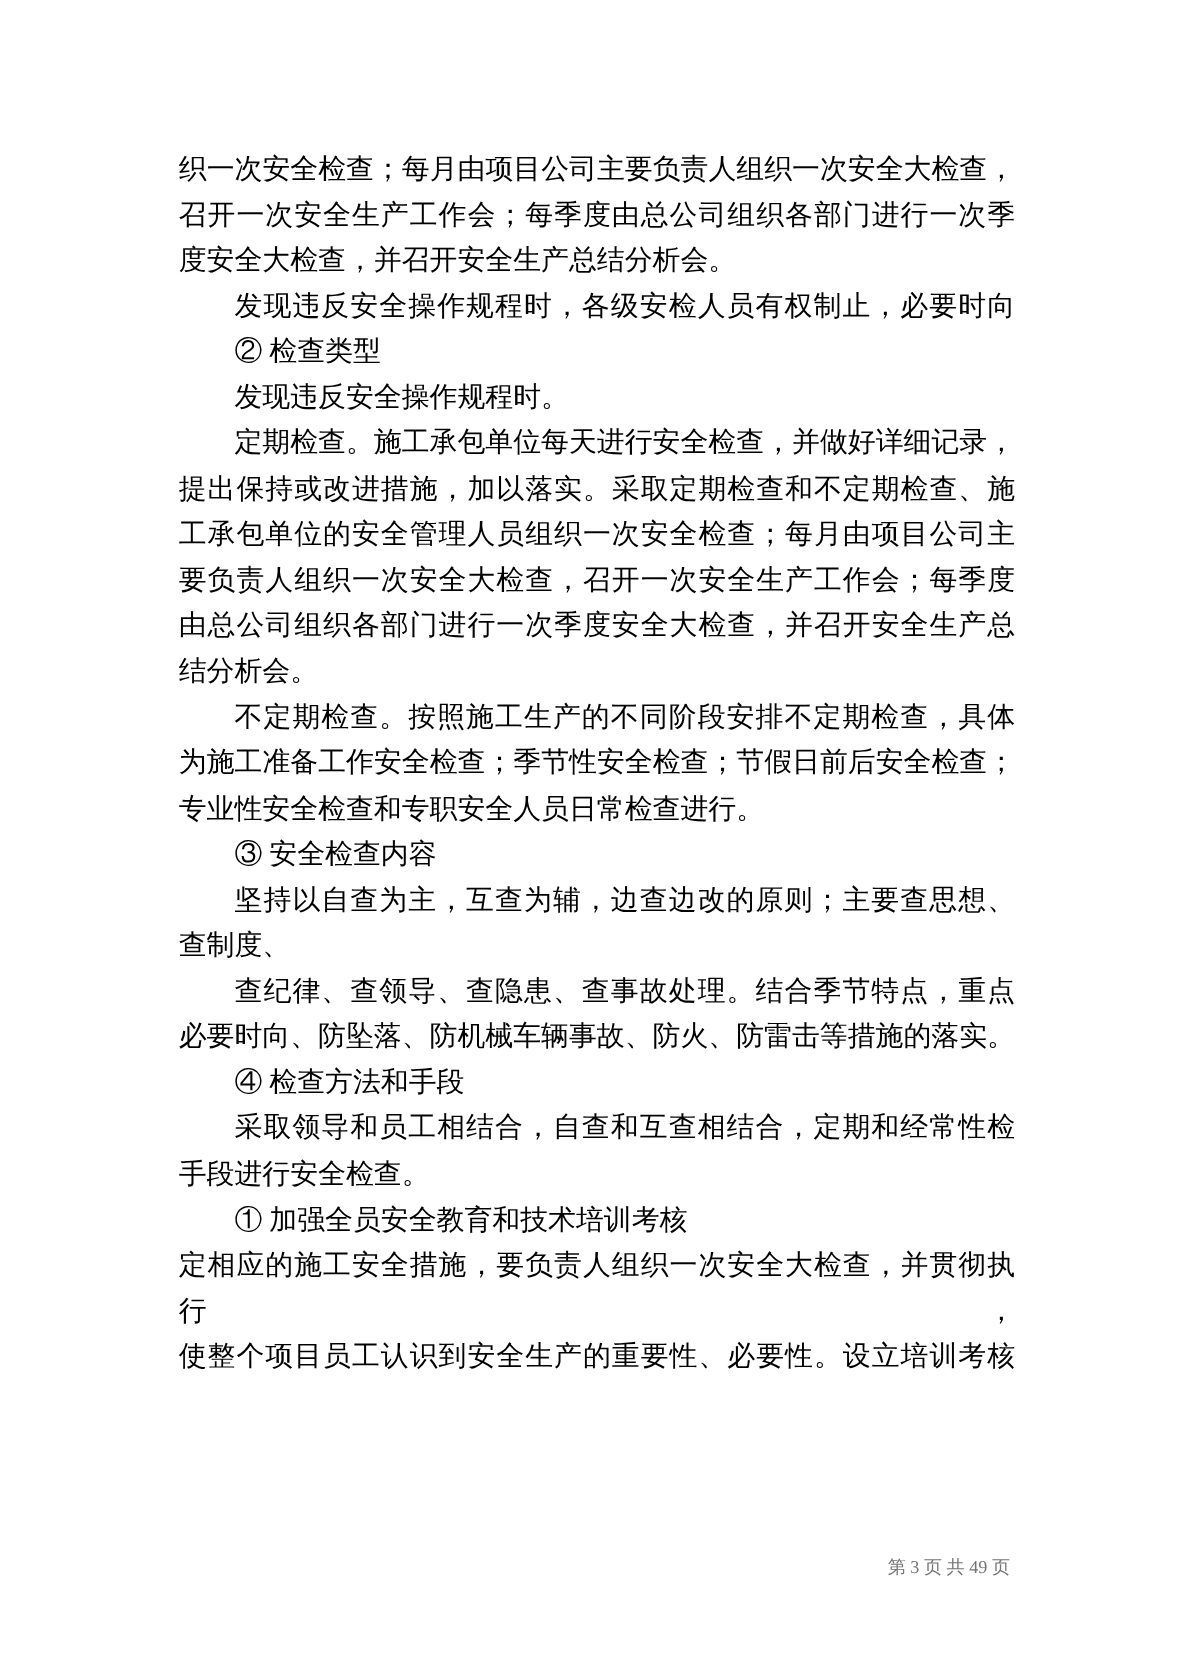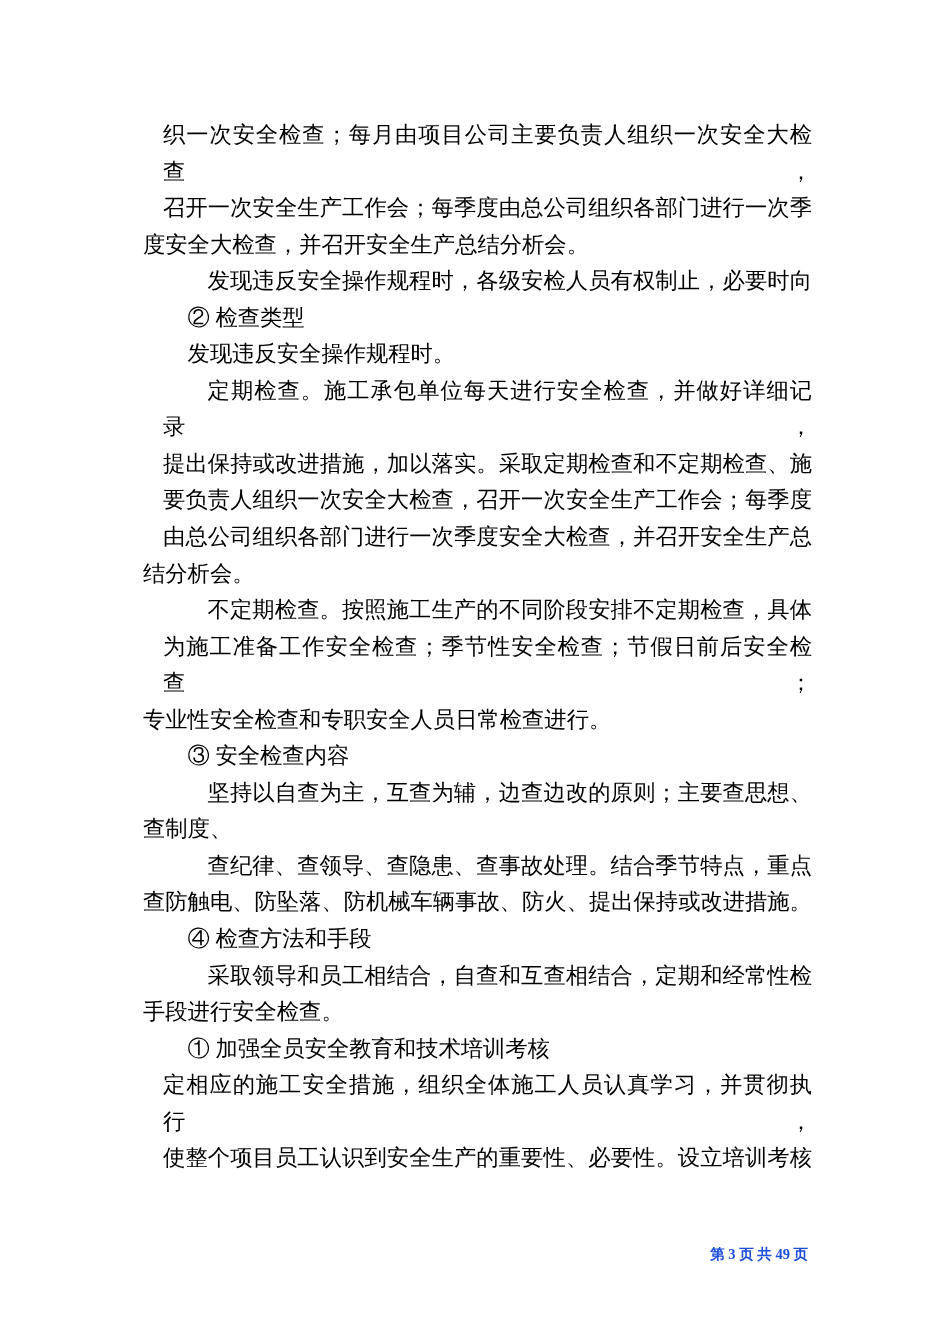--- a/index.html
+++ b/index.html
@@ -26,62 +26,61 @@
     font-size: 22.3px;
     line-height: 36.55px;
     white-space: nowrap;
     letter-spacing: 0;
     color: #000000;
   }
   .line.fill {
     white-space: normal;
     text-align: justify;
     text-align-last: justify;
-    margin-left: 20px;
   }
   .line.indent {
     text-indent: 44.6px;
   }
   .footer {
     position: absolute;
     top: 1245px;
     right: 142px;
     font-size: 14.5px;
     line-height: 18px;
-    color: #1d4ed8;
-    font-weight: bold;
+    color: #737373;
   }
 </style>
 </head>
 <body>
 
 <div class="page">
   <div class="content">
       <div class="line fill">织一次安全检查；每月由项目公司主要负责人组织一次安全大检查，</div>
       <div class="line fill">召开一次安全生产工作会；每季度由总公司组织各部门进行一次季</div>
       <div class="line">度安全大检查，并召开安全生产总结分析会。</div>
       <div class="line indent fill">发现违反安全操作规程时，各级安检人员有权制止，必要时向</div>
       <div class="line indent">② 检查类型</div>
       <div class="line indent">发现违反安全操作规程时。</div>
       <div class="line indent fill">定期检查。施工承包单位每天进行安全检查，并做好详细记录，</div>
       <div class="line fill">提出保持或改进措施，加以落实。采取定期检查和不定期检查、施</div>
+      <div class="line fill">工承包单位的安全管理人员组织一次安全检查；每月由项目公司主</div>
       <div class="line fill">要负责人组织一次安全大检查，召开一次安全生产工作会；每季度</div>
       <div class="line fill">由总公司组织各部门进行一次季度安全大检查，并召开安全生产总</div>
       <div class="line">结分析会。</div>
       <div class="line indent fill">不定期检查。按照施工生产的不同阶段安排不定期检查，具体</div>
       <div class="line fill">为施工准备工作安全检查；季节性安全检查；节假日前后安全检查；</div>
       <div class="line">专业性安全检查和专职安全人员日常检查进行。</div>
       <div class="line indent">③ 安全检查内容</div>
       <div class="line indent fill">坚持以自查为主，互查为辅，边查边改的原则；主要查思想、</div>
       <div class="line">查制度、</div>
       <div class="line indent fill">查纪律、查领导、查隐患、查事故处理。结合季节特点，重点</div>
-      <div class="line">查防触电、防坠落、防机械车辆事故、防火、提出保持或改进措施。</div>
+      <div class="line">必要时向、防坠落、防机械车辆事故、防火、防雷击等措施的落实。</div>
       <div class="line indent">④ 检查方法和手段</div>
       <div class="line indent fill">采取领导和员工相结合，自查和互查相结合，定期和经常性检</div>
       <div class="line">手段进行安全检查。</div>
       <div class="line indent">① 加强全员安全教育和技术培训考核</div>
-      <div class="line fill">定相应的施工安全措施，组织全体施工人员认真学习，并贯彻执行，</div>
+      <div class="line fill">定相应的施工安全措施，要负责人组织一次安全大检查，并贯彻执行，</div>
       <div class="line fill">使整个项目员工认识到安全生产的重要性、必要性。设立培训考核</div>
     </div>
   <div class="footer">
     <span>第 3 页 共 49 页</span>
   </div>
 </div>
 
 </body></html>

